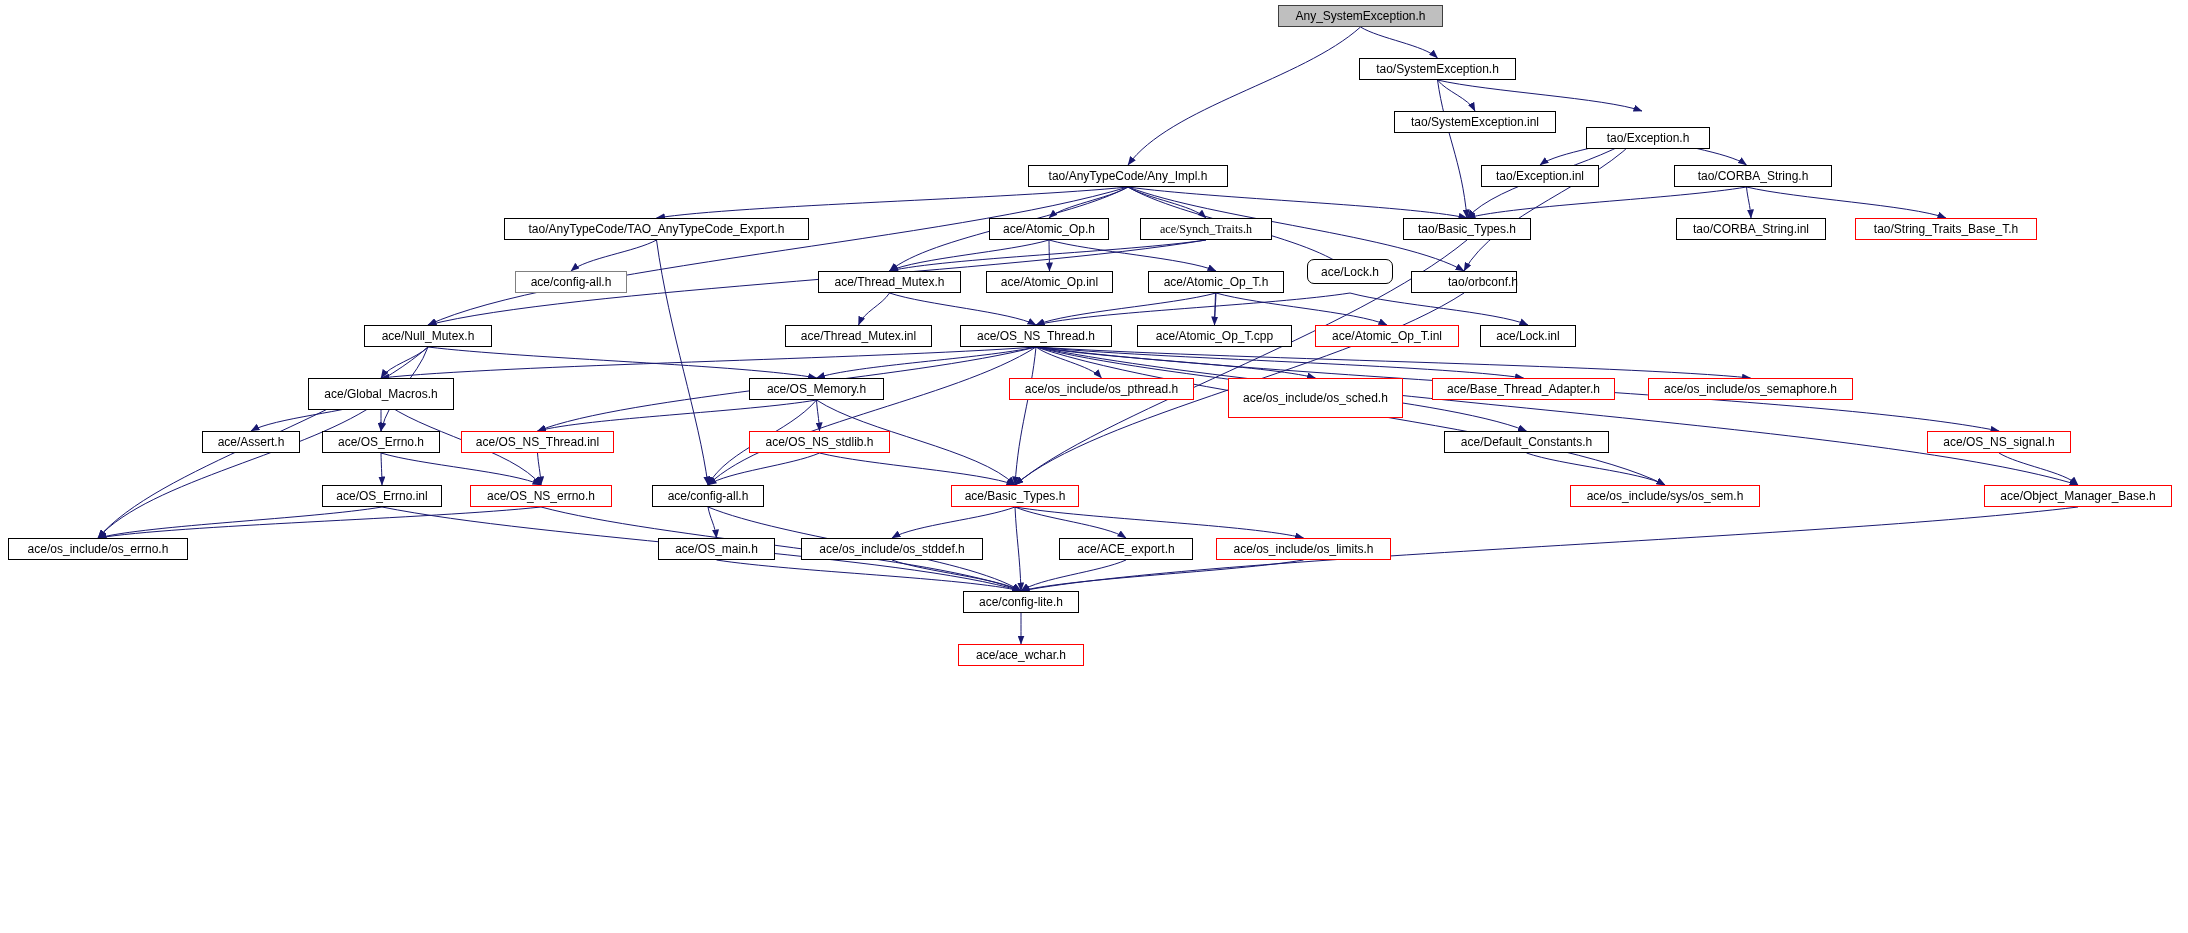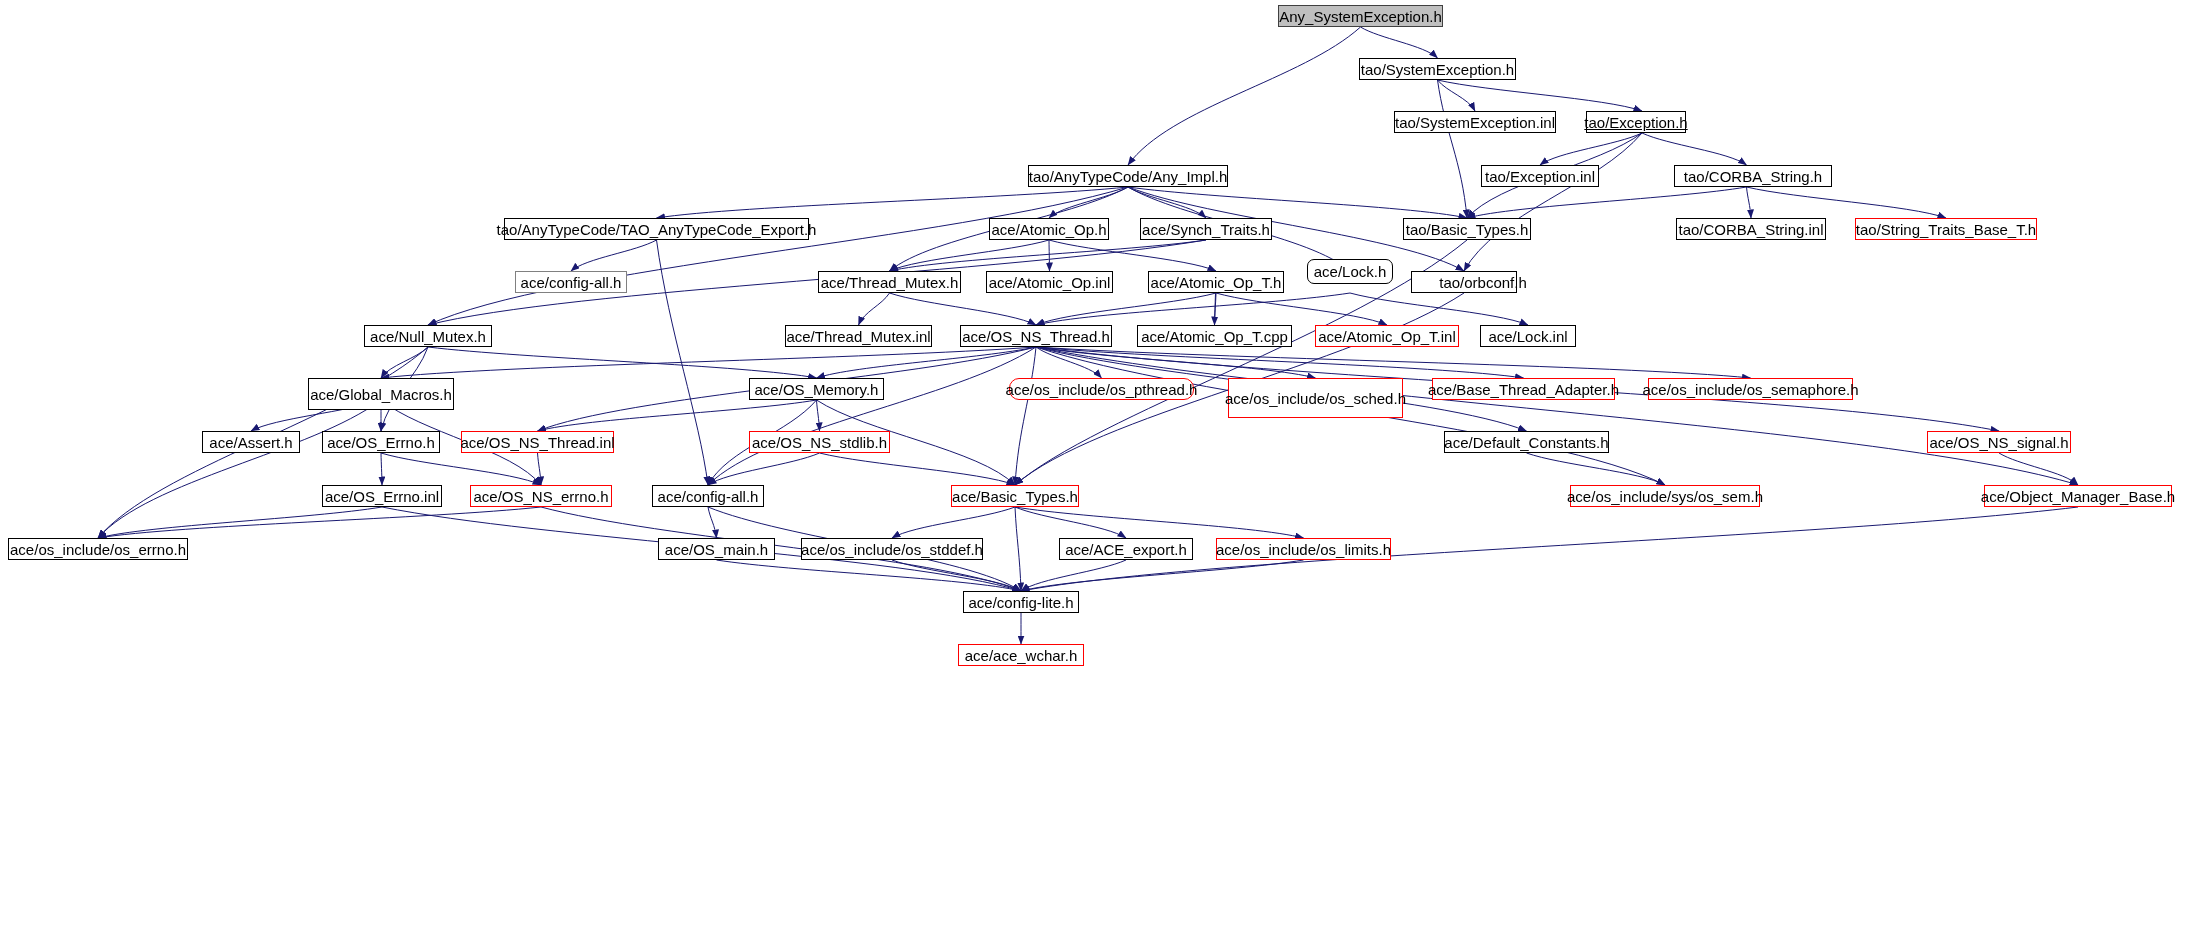--- a/index.html
+++ b/index.html
@@ -1,21 +1,21 @@
 <!DOCTYPE html>
 <html><head>
 <meta charset="utf-8">
 <style>
   html,body{margin:0;padding:0;background:#ffffff;}
   body{font-family:"Liberation Sans", sans-serif;}
   #canvas{position:relative;width:2188px;height:933px;background:#fff;overflow:hidden;}
   #edges{position:absolute;left:0;top:0;width:2188px;height:933px;}
   .node{position:absolute;box-sizing:border-box;display:flex;align-items:center;justify-content:center;
         background:#ffffff;border:1px solid #000000;color:#000000;white-space:nowrap;
-        font-size:15px;line-height:1;letter-spacing:0px;}
+        font-size:12px;line-height:1;letter-spacing:0px;}
   .node.red{border-color:#ff0000;}
   .node.root{background:#bfbfbf;border-color:#404040;}
   .node span{padding:0 7px;}
 </style>
 </head>
 <body>
 
 <div id="canvas">
   <svg id="edges" xmlns="http://www.w3.org/2000/svg">
     <defs>
@@ -114,39 +114,39 @@
   <div id="node-layer">
       <div class="node root" style="left: 1278px; top: 5px; width: 165px; height: 22px;">
         <span>Any_SystemException.h</span>
       </div>
       <div class="node" style="left: 1359px; top: 58px; width: 157px; height: 22px;">
         <span>tao/SystemException.h</span>
       </div>
       <div class="node" style="left: 1394px; top: 111px; width: 162px; height: 22px;">
         <span>tao/SystemException.inl</span>
       </div>
-      <div class="node" style="left: 1586px; top: 111px; width: 100px; height: 22px; text-decoration: underline;">
+      <div class="node" style="left: 1586px; top: 127px; width: 124px; height: 22px;">
         <span>tao/Exception.h</span>
       </div>
       <div class="node" style="left: 1028px; top: 165px; width: 200px; height: 22px;">
         <span>tao/AnyTypeCode/Any_Impl.h</span>
       </div>
       <div class="node" style="left: 1481px; top: 165px; width: 118px; height: 22px;">
         <span>tao/Exception.inl</span>
       </div>
       <div class="node" style="left: 1674px; top: 165px; width: 158px; height: 22px;">
         <span>tao/CORBA_String.h</span>
       </div>
       <div class="node" style="left: 504px; top: 218px; width: 305px; height: 22px;">
         <span>tao/AnyTypeCode/TAO_AnyTypeCode_Export.h</span>
       </div>
       <div class="node" style="left: 989px; top: 218px; width: 120px; height: 22px;">
         <span>ace/Atomic_Op.h</span>
       </div>
-      <div class="node" style="left: 1140px; top: 218px; width: 132px; height: 22px;">
+      <div class="node" style="left: 1140px; top: 218px; width: 132px; height: 22px; font-family: Liberation Serif, serif;">
         <span>ace/Synch_Traits.h</span>
       </div>
       <div class="node" style="left: 1403px; top: 218px; width: 128px; height: 22px; text-align: center;">
         <span>tao/Basic_Types.h</span>
       </div>
       <div class="node" style="left: 1676px; top: 218px; width: 150px; height: 22px;">
         <span>tao/CORBA_String.inl</span>
       </div>
       <div class="node red" style="left: 1855px; top: 218px; width: 182px; height: 22px;">
         <span>tao/String_Traits_Base_T.h</span>
@@ -186,21 +186,21 @@
       </div>
       <div class="node" style="left: 1480px; top: 325px; width: 96px; height: 22px;">
         <span>ace/Lock.inl</span>
       </div>
       <div class="node" style="left: 308px; top: 378px; width: 146px; height: 32px;">
         <span>ace/Global_Macros.h</span>
       </div>
       <div class="node" style="left: 749px; top: 378px; width: 135px; height: 22px;">
         <span>ace/OS_Memory.h</span>
       </div>
-      <div class="node red" style="left: 1009px; top: 378px; width: 185px; height: 22px; border-radius: 10px;">
+      <div class="node red" style="left: 1009px; top: 378px; width: 185px; height: 22px;">
         <span>ace/os_include/os_pthread.h</span>
       </div>
       <div class="node red" style="left: 1228px; top: 378px; width: 175px; height: 40px;">
         <span>ace/os_include/os_sched.h</span>
       </div>
       <div class="node red" style="left: 1432px; top: 378px; width: 183px; height: 22px;">
         <span>ace/Base_Thread_Adapter.h</span>
       </div>
       <div class="node red" style="left: 1648px; top: 378px; width: 205px; height: 22px;">
         <span>ace/os_include/os_semaphore.h</span>

